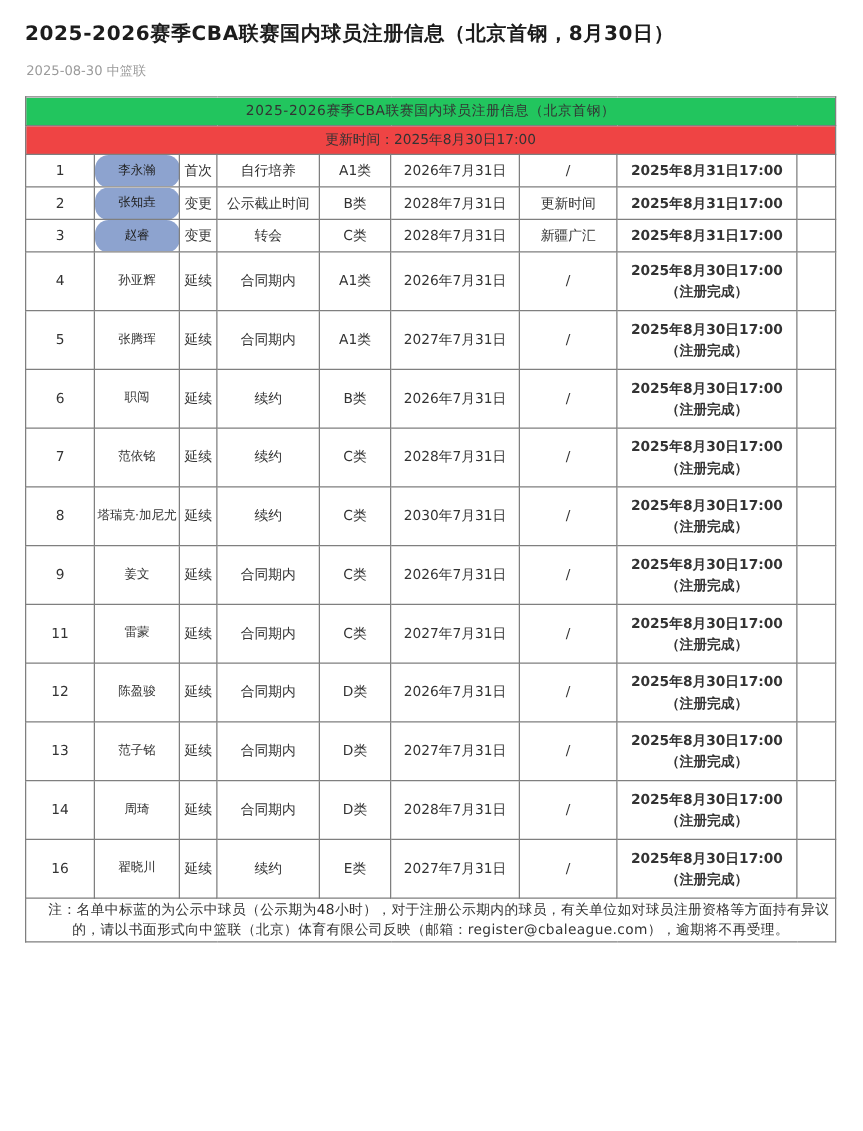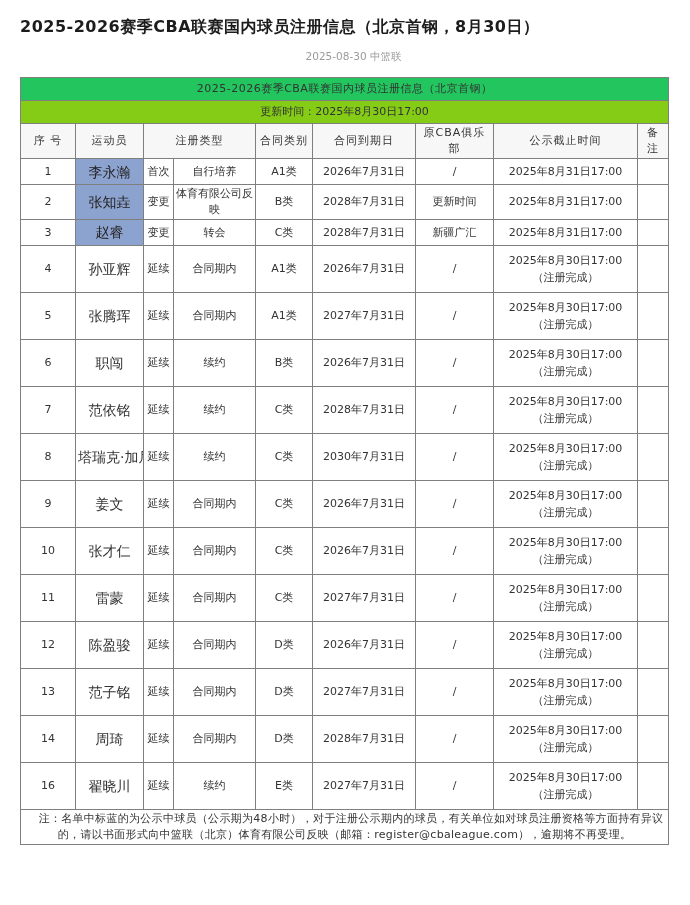--- a/index.html
+++ b/index.html
@@ -7,37 +7,37 @@
     width:690px;height:905px;overflow:hidden;position:relative;
     background:#ffffff;
     font-family:"DejaVu Sans","Liberation Sans",sans-serif;
     color:#333;
   }
   .page{padding:16px 4px 0 20px;}
   .page-title{
     font-size:16px;font-weight:bold;color:#1c1c1c;
     margin:0 0 12px 0;line-height:1.4;letter-spacing:.5px;
   }
-  .meta-line{font-size:10.5px;color:#9b9b9b;margin:0 0 13px 1px;text-align:center;}
+  .meta-line{font-size:10.5px;color:#9b9b9b;margin:0 0 13px 1px;}
   table.reg{
     width:648px;border-collapse:collapse;table-layout:fixed;
     font-size:11px;color:#333;
   }
   table.reg td{
     border:1px solid #7f7f7f;text-align:center;vertical-align:middle;
     padding:1px 2px;overflow:hidden;line-height:1.45;
   }
   td.caption-cell{background:#22c55e;height:20px;letter-spacing:.5px;}
-  td.update-cell{background:#84cc16;height:20px;text-align:right;padding-right:8px;margin-top:10px;}
+  td.update-cell{background:#ef4444;height:20px;text-align:right;padding-right:8px;margin-top:10px;}
   tr.head td{background:#f7f7f7;height:23px;letter-spacing:1px;}
   tr.short td{height:23px;}
   tr.tall td{height:44px;}
-  td.name-cell{font-size:14px;white-space:nowrap;}
+  td.name-cell{font-size:10px;white-space:nowrap;border-radius:11px;}
   td.name-cell.hl{background:#8da3cf;color:#222;}
-  .dl2{line-height:1.6;}
+  .dl2{line-height:1.6;font-weight:bold;}
   td.note-cell{
     text-align:left;padding:7px 10px 7px 8px;line-height:1.9;
     text-indent:13px;letter-spacing:.3px;margin-left:40px;
   }
   .watermark{
     position:absolute;left:293px;top:908px;
     color:#8f959c;opacity:.45;font-size:14px;
     filter:blur(.7px);pointer-events:none;white-space:nowrap;
   }
   .watermark .wm-circle{
@@ -64,51 +64,41 @@
         <col style="width:144px">
         <col style="width:31px">
     </colgroup>
     <tbody>
       <tr>
         <td class="caption-cell" colspan="9">2025-2026赛季CBA联赛国内球员注册信息（北京首钢）</td>
       </tr>
       <tr>
         <td class="update-cell" colspan="9">更新时间：2025年8月30日17:00</td>
       </tr>
-      <tr class="head">
-        <td>序 号</td>
-        <td>运动员</td>
-        <td colspan="2">注册类型</td>
-        <td>合同类别</td>
-        <td>合同到期日</td>
-        <td>原CBA俱乐部</td>
-        <td>公示截止时间</td>
-        <td>备 注</td>
-      </tr>
     </tbody>
     <tbody>
         <tr class="short">
     <td>1</td>
     <td class="name-cell hl">李永瀚</td>
     <td>首次</td>
     <td>自行培养</td>
     <td>A1类</td>
     <td>2026年7月31日</td>
     <td>/</td>
     <td>
       <div class="dl2">2025年8月31日17:00</div>
       <div class="dl2"></div>
     </td>
     <td></td>
   </tr>
         <tr class="short">
     <td>2</td>
     <td class="name-cell hl">张知垚</td>
     <td>变更</td>
-    <td>体育有限公司反映</td>
+    <td>公示截止时间</td>
     <td>B类</td>
     <td>2028年7月31日</td>
     <td>更新时间</td>
     <td>
       <div class="dl2">2025年8月31日17:00</div>
       <div class="dl2"></div>
     </td>
     <td></td>
   </tr>
         <tr class="short">
@@ -191,34 +181,20 @@
     <td>/</td>
     <td>
       <div class="dl2">2025年8月30日17:00</div>
       <div class="dl2">（注册完成）</div>
     </td>
     <td></td>
   </tr>
         <tr class="tall">
     <td>9</td>
     <td class="name-cell">姜文</td>
-    <td>延续</td>
-    <td>合同期内</td>
-    <td>C类</td>
-    <td>2026年7月31日</td>
-    <td>/</td>
-    <td>
-      <div class="dl2">2025年8月30日17:00</div>
-      <div class="dl2">（注册完成）</div>
-    </td>
-    <td></td>
-  </tr>
-        <tr class="tall">
-    <td>10</td>
-    <td class="name-cell">张才仁</td>
     <td>延续</td>
     <td>合同期内</td>
     <td>C类</td>
     <td>2026年7月31日</td>
     <td>/</td>
     <td>
       <div class="dl2">2025年8月30日17:00</div>
       <div class="dl2">（注册完成）</div>
     </td>
     <td></td>

